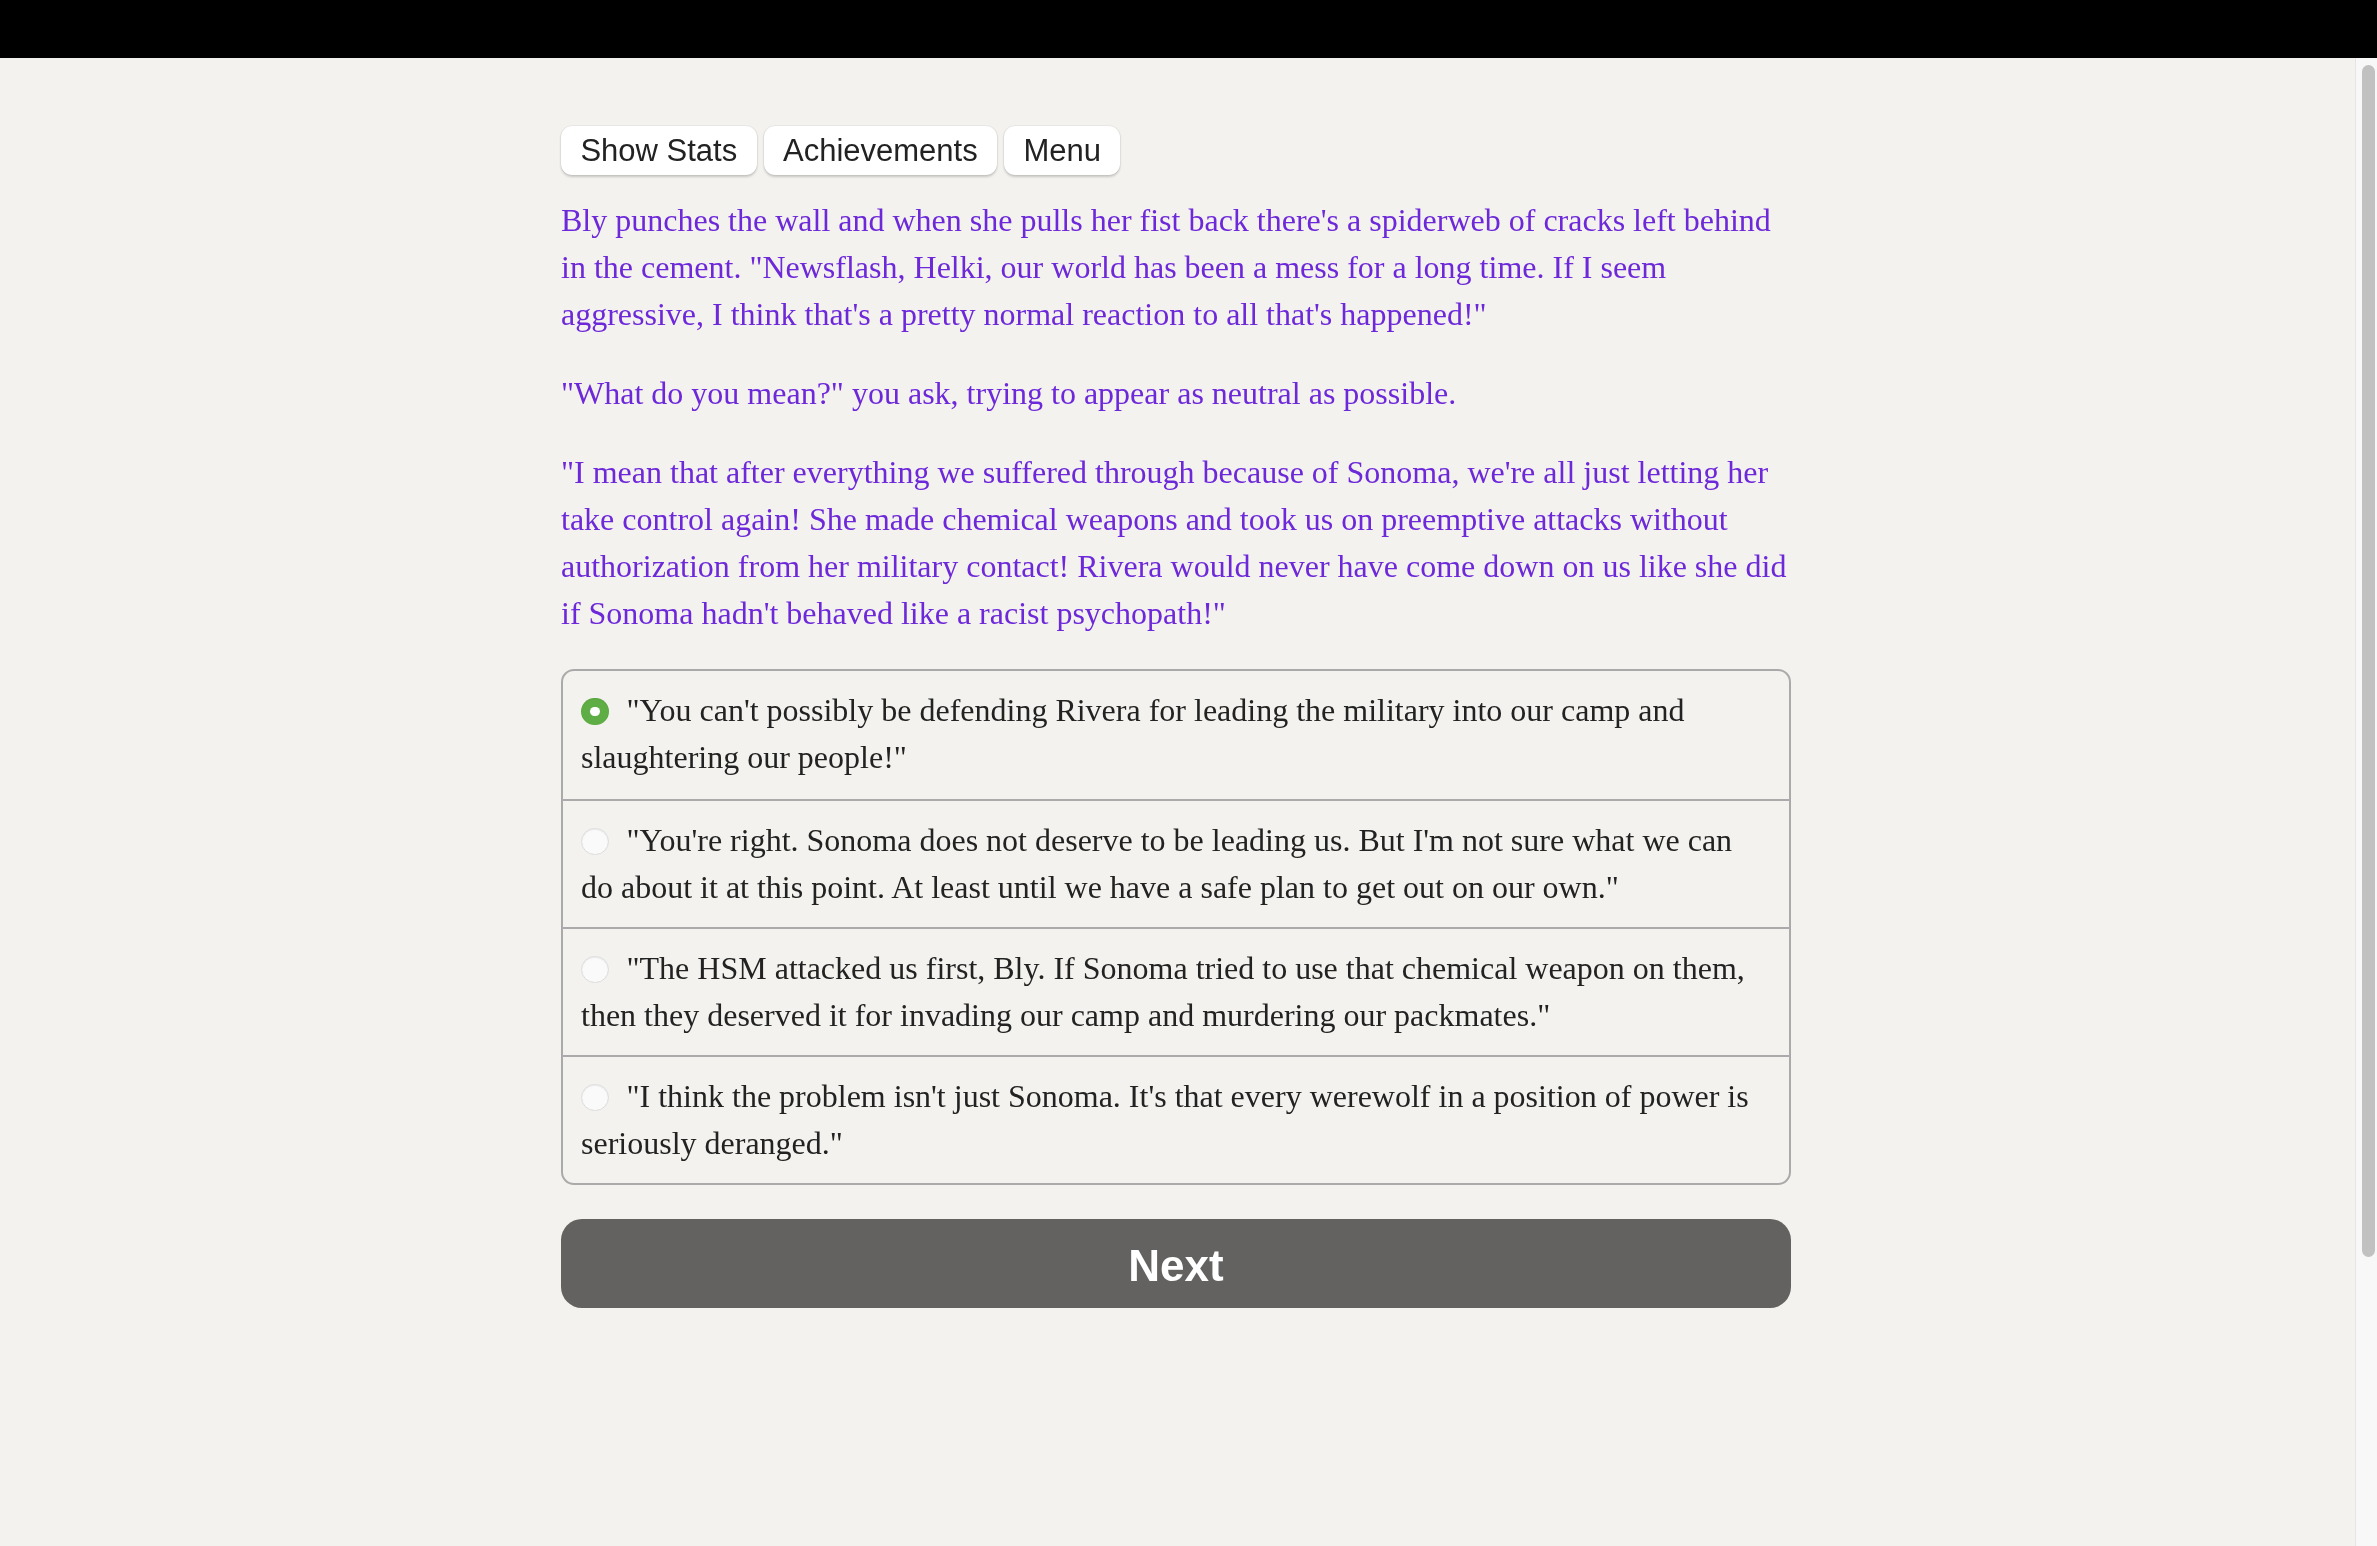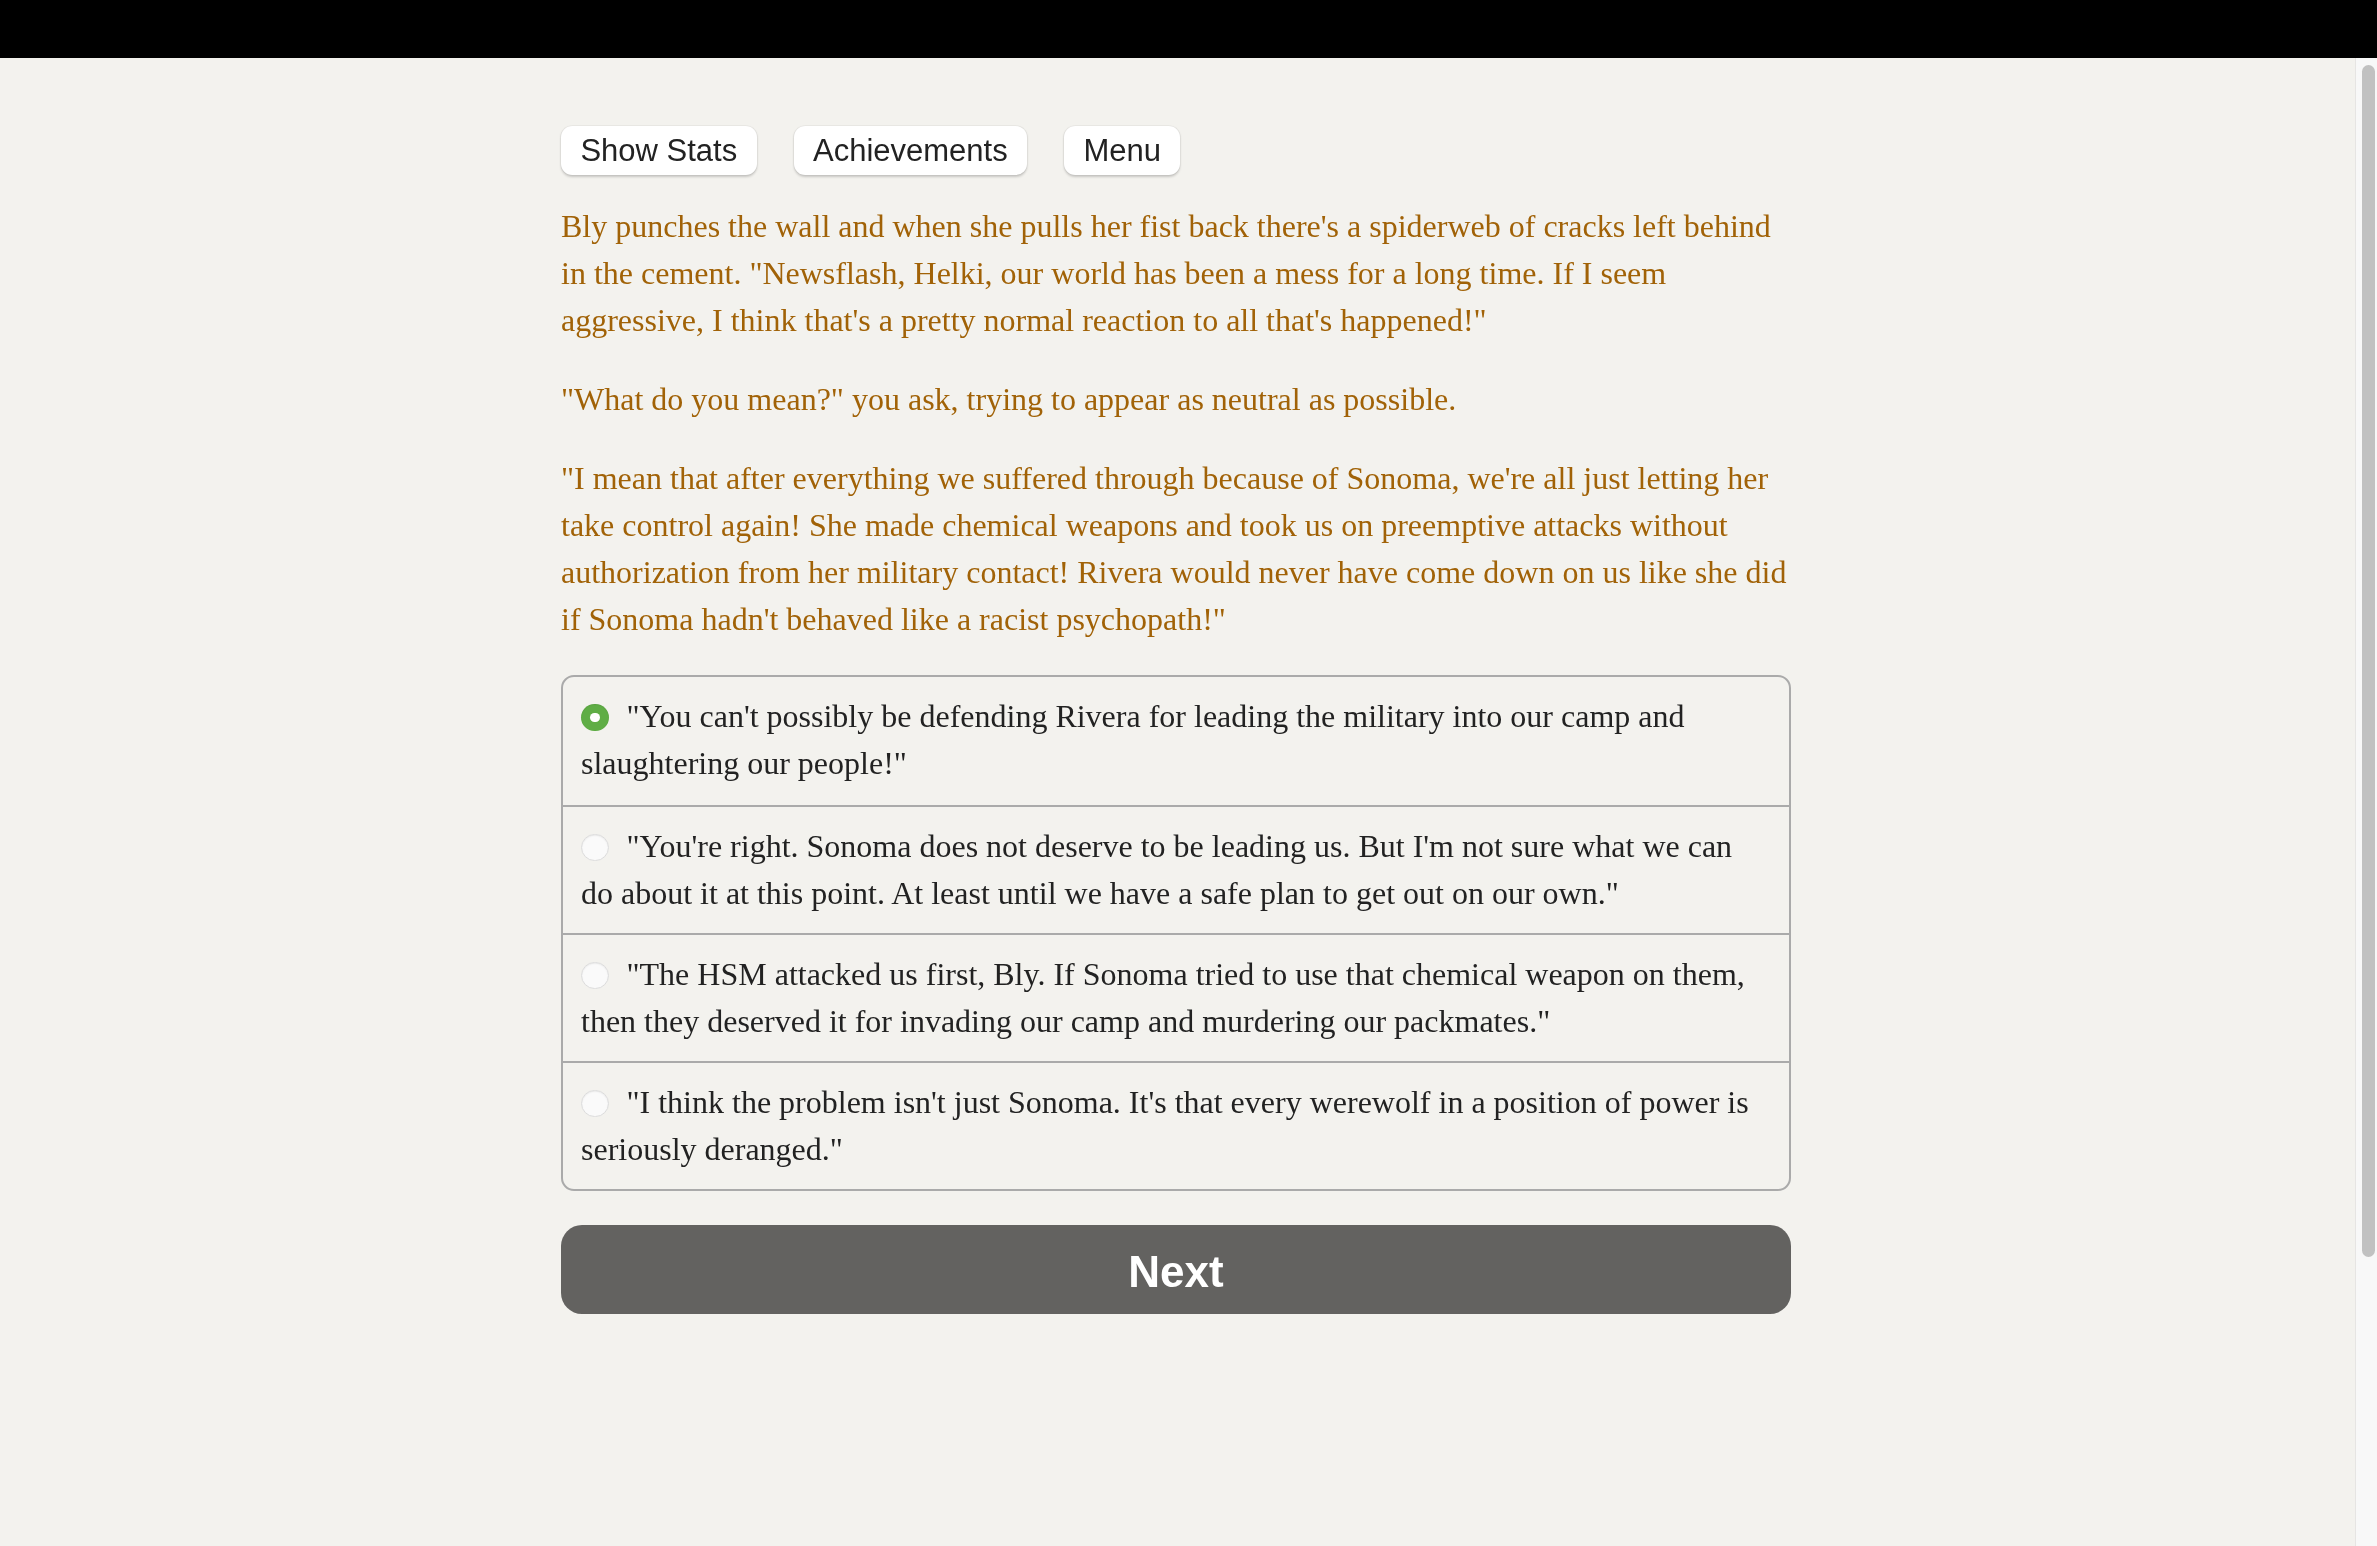--- a/index.html
+++ b/index.html
@@ -31,42 +31,42 @@
     background: #c1c1c1;
     border-radius: 6.5px;
   }
   .container {
     position: absolute;
     left: 561px; top: 126px;
     width: 1230px;
   }
   .toolbar {
     display: flex;
-    gap: 37px;
+    gap: 7px;
     height: 49px;
   }
   .tbtn {
     height: 49px;
     padding: 0 19.4px;
     background: #fff;
     border-radius: 11.3px;
     box-shadow: 0 1.6px 2.4px rgba(0,0,0,0.18), 0 0 0 0.8px rgba(0,0,0,0.04);
     font-family: "Liberation Sans", sans-serif;
     font-size: 31px;
     color: #222;
     line-height: 49px;
     box-sizing: border-box;
     white-space: nowrap;
   }
   .story {
-    margin-top: 28px;
+    margin-top: 22px;
     font-family: "Liberation Serif", "DejaVu Serif", serif;
     font-size: 32px;
     line-height: 47px;
-    color: #a16207;
+    color: #6d28d9;
   }
   .story p {
     margin: 0 0 32px 0;
   }
   .choices {
     margin-top: 3.2px;
     border: 2.4px solid #aaaaaa;
     border-radius: 13px;
     overflow: hidden;
   }

